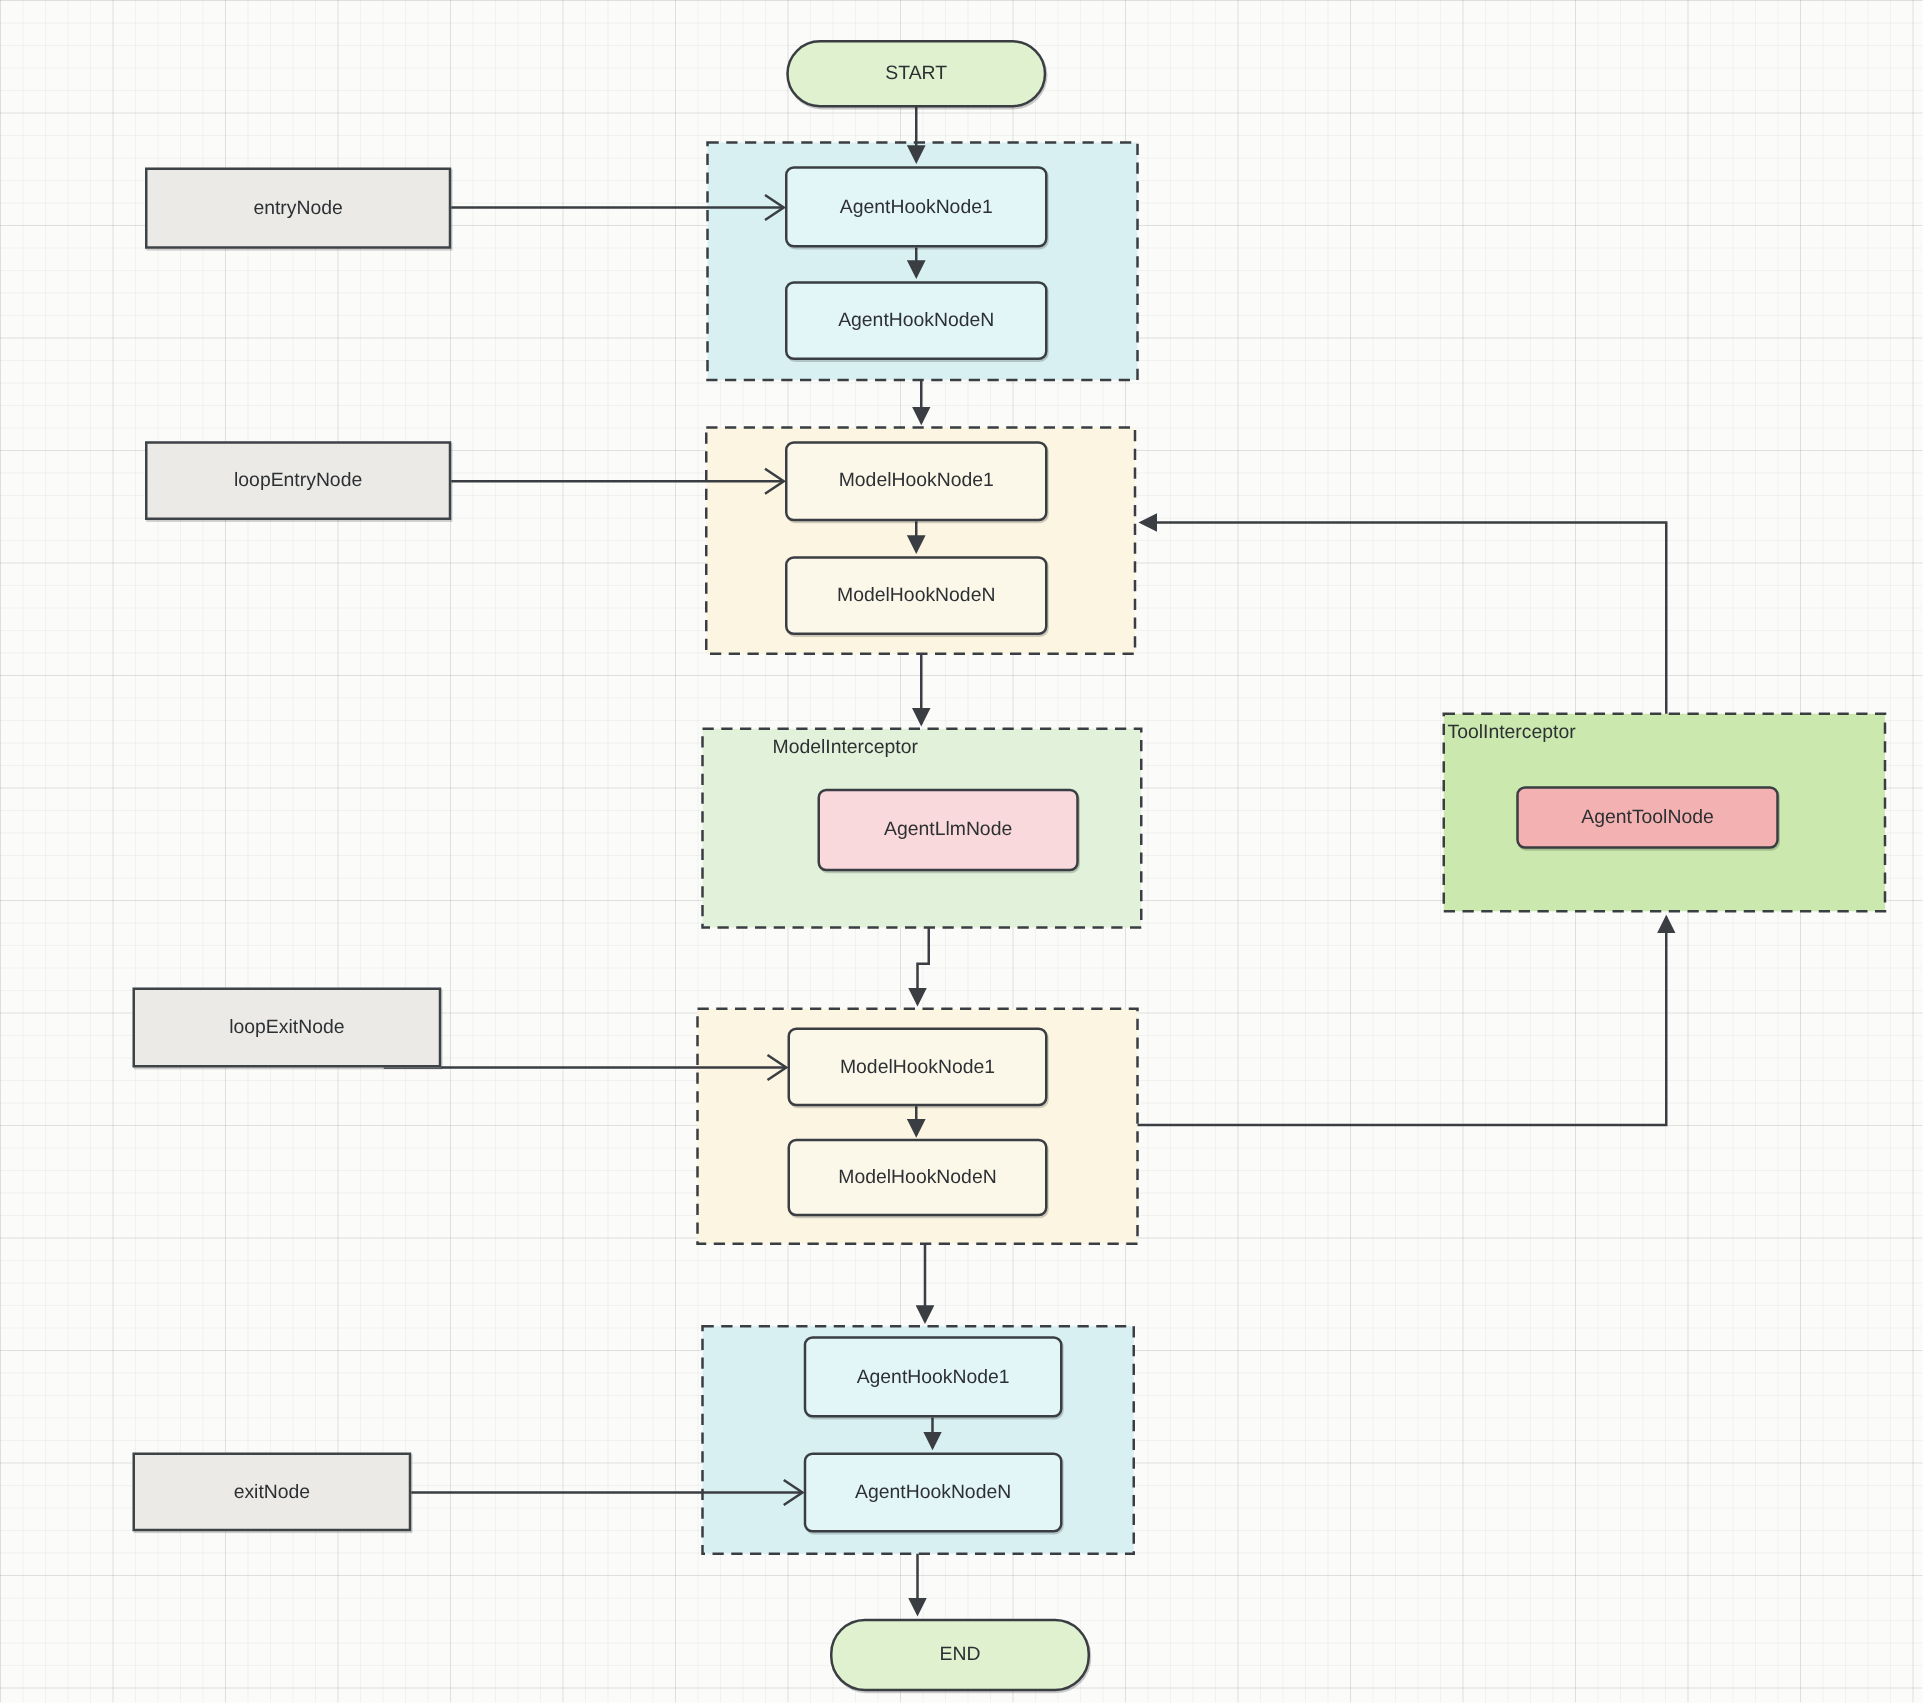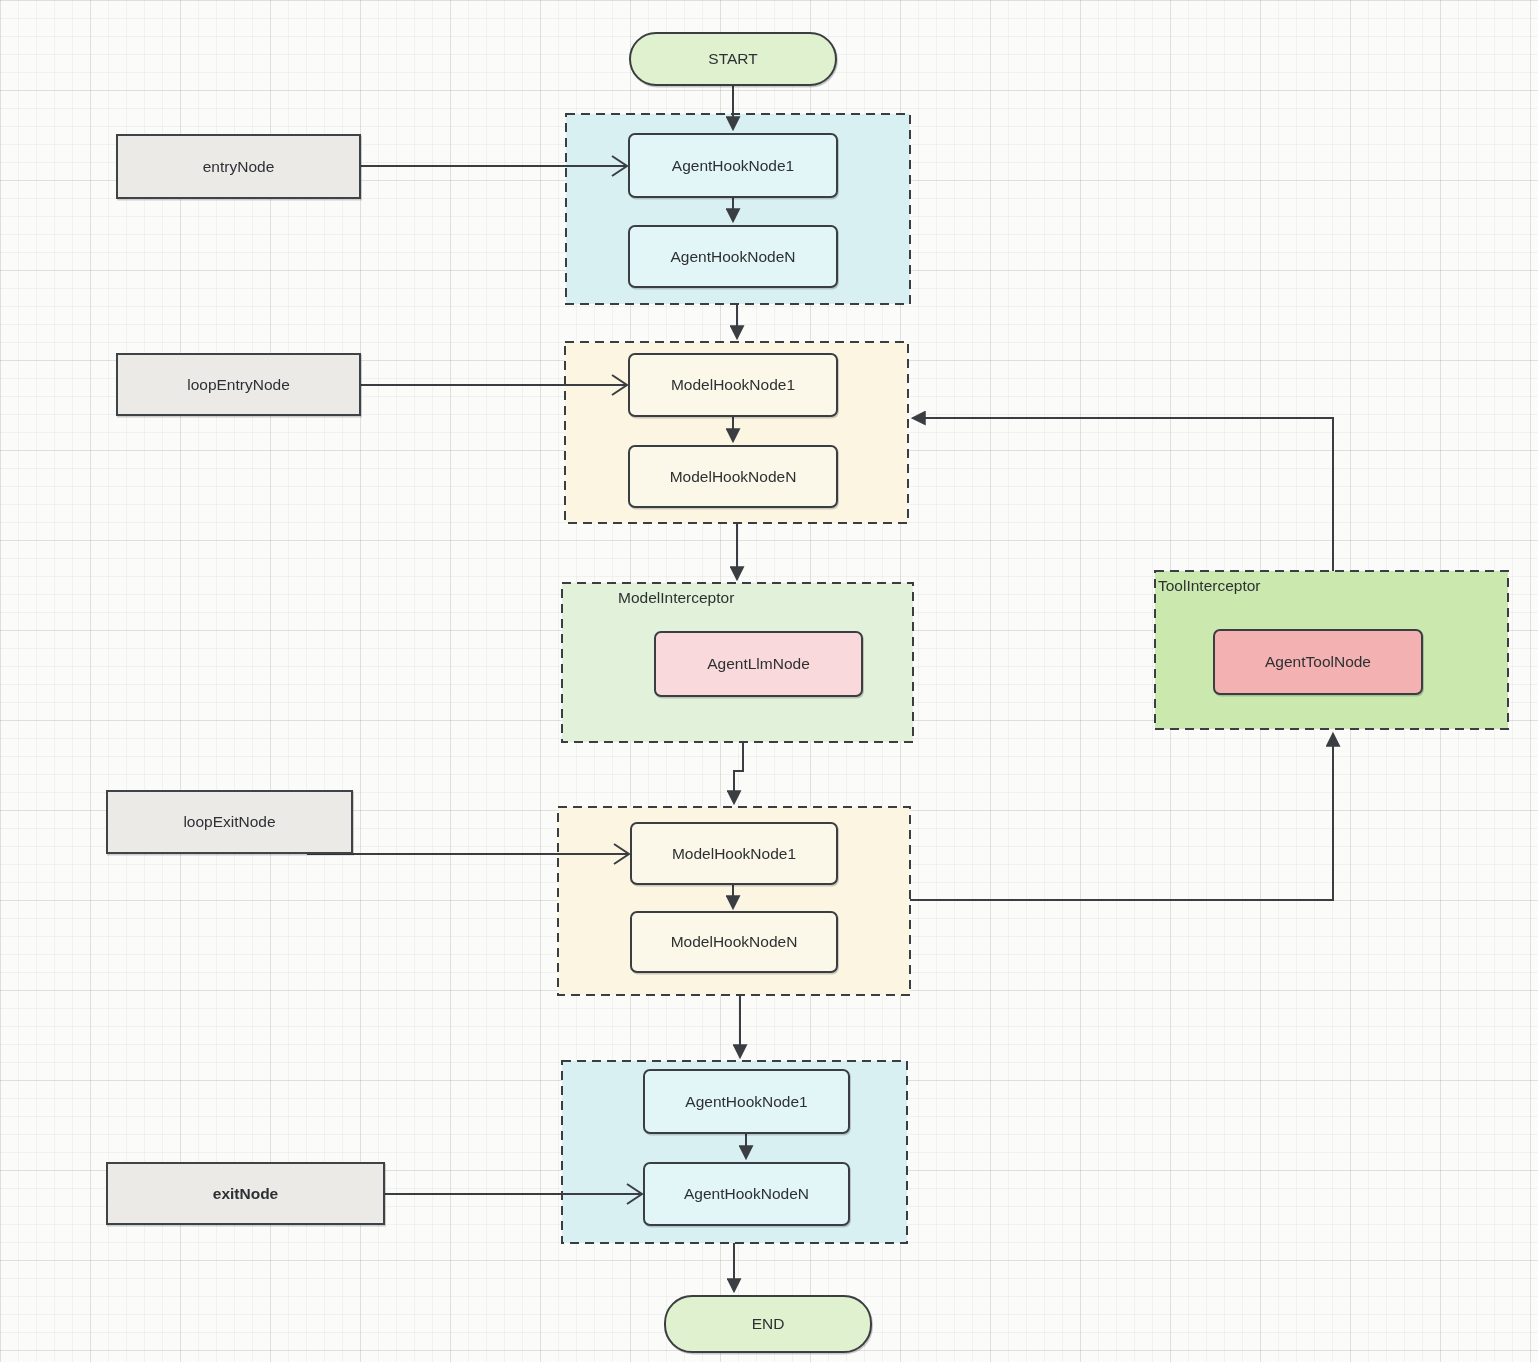--- a/index.html
+++ b/index.html
@@ -112,33 +112,33 @@
     <path class="edge" d="M305 1194 L642 1194"></path>
     <path class="edge" d="M627 1184 L642 1194 L627 1204"></path>
   </svg>
 
   <div class="shape pill" style="left:629px; top:12px; width:208px; height:54px;margin-top:20px;">START</div>
   <div class="shape pill" style="left:632px; top:1295px; width:208px; height:58px;margin-left:32px;">END</div>
 
   <div class="shape label-box" style="left:72px; top:134px; width:245px; height:65px;">entryNode</div>
   <div class="shape label-box" style="left:72px; top:353px; width:245px; height:63px;">loopEntryNode</div>
   <div class="shape label-box" style="left:62px; top:790px; width:247px; height:64px;">loopExitNode</div>
-  <div class="shape label-box" style="left:62px; top:1162px; width:279px; height:63px;font-weight:bold;">exitNode</div>
+  <div class="shape label-box" style="left:62px; top:1162px; width:223px; height:63px;">exitNode</div>
 
   <div class="shape node agent-node" style="left:628px; top:133px; width:210px; height:65px;">AgentHookNode1</div>
   <div class="shape node agent-node" style="left:628px; top:225px; width:210px; height:63px;">AgentHookNodeN</div>
 
   <div class="shape node model-node" style="left:628px; top:353px; width:210px; height:64px;">ModelHookNode1</div>
   <div class="shape node model-node" style="left:628px; top:445px; width:210px; height:63px;">ModelHookNodeN</div>
 
   <div class="group-title" style="left:575px; top:589px;margin-left:43px;">ModelInterceptor</div>
   <div class="shape node llm-node" style="left:638px; top:631px; width:209px; height:66px;margin-left:16px;">AgentLlmNode</div>
 
   <div class="group-title" style="left:1158px; top:577px;text-align:center;">ToolInterceptor</div>
-  <div class="shape node tool-node" style="left:1213px; top:629px; width:210px; height:66px;">AgentToolNode</div>
+  <div class="shape node tool-node" style="left:1213px; top:629px; width:210px; height:50px;">AgentToolNode</div>
 
   <div class="shape node model-node" style="left:630px; top:822px; width:208px; height:63px;">ModelHookNode1</div>
   <div class="shape node model-node" style="left:630px; top:911px; width:208px; height:62px;">ModelHookNodeN</div>
 
   <div class="shape node agent-node" style="left:643px; top:1069px; width:207px; height:65px;">AgentHookNode1</div>
   <div class="shape node agent-node" style="left:643px; top:1162px; width:207px; height:64px;">AgentHookNodeN</div>
 
 </div>
 
 </body></html>

